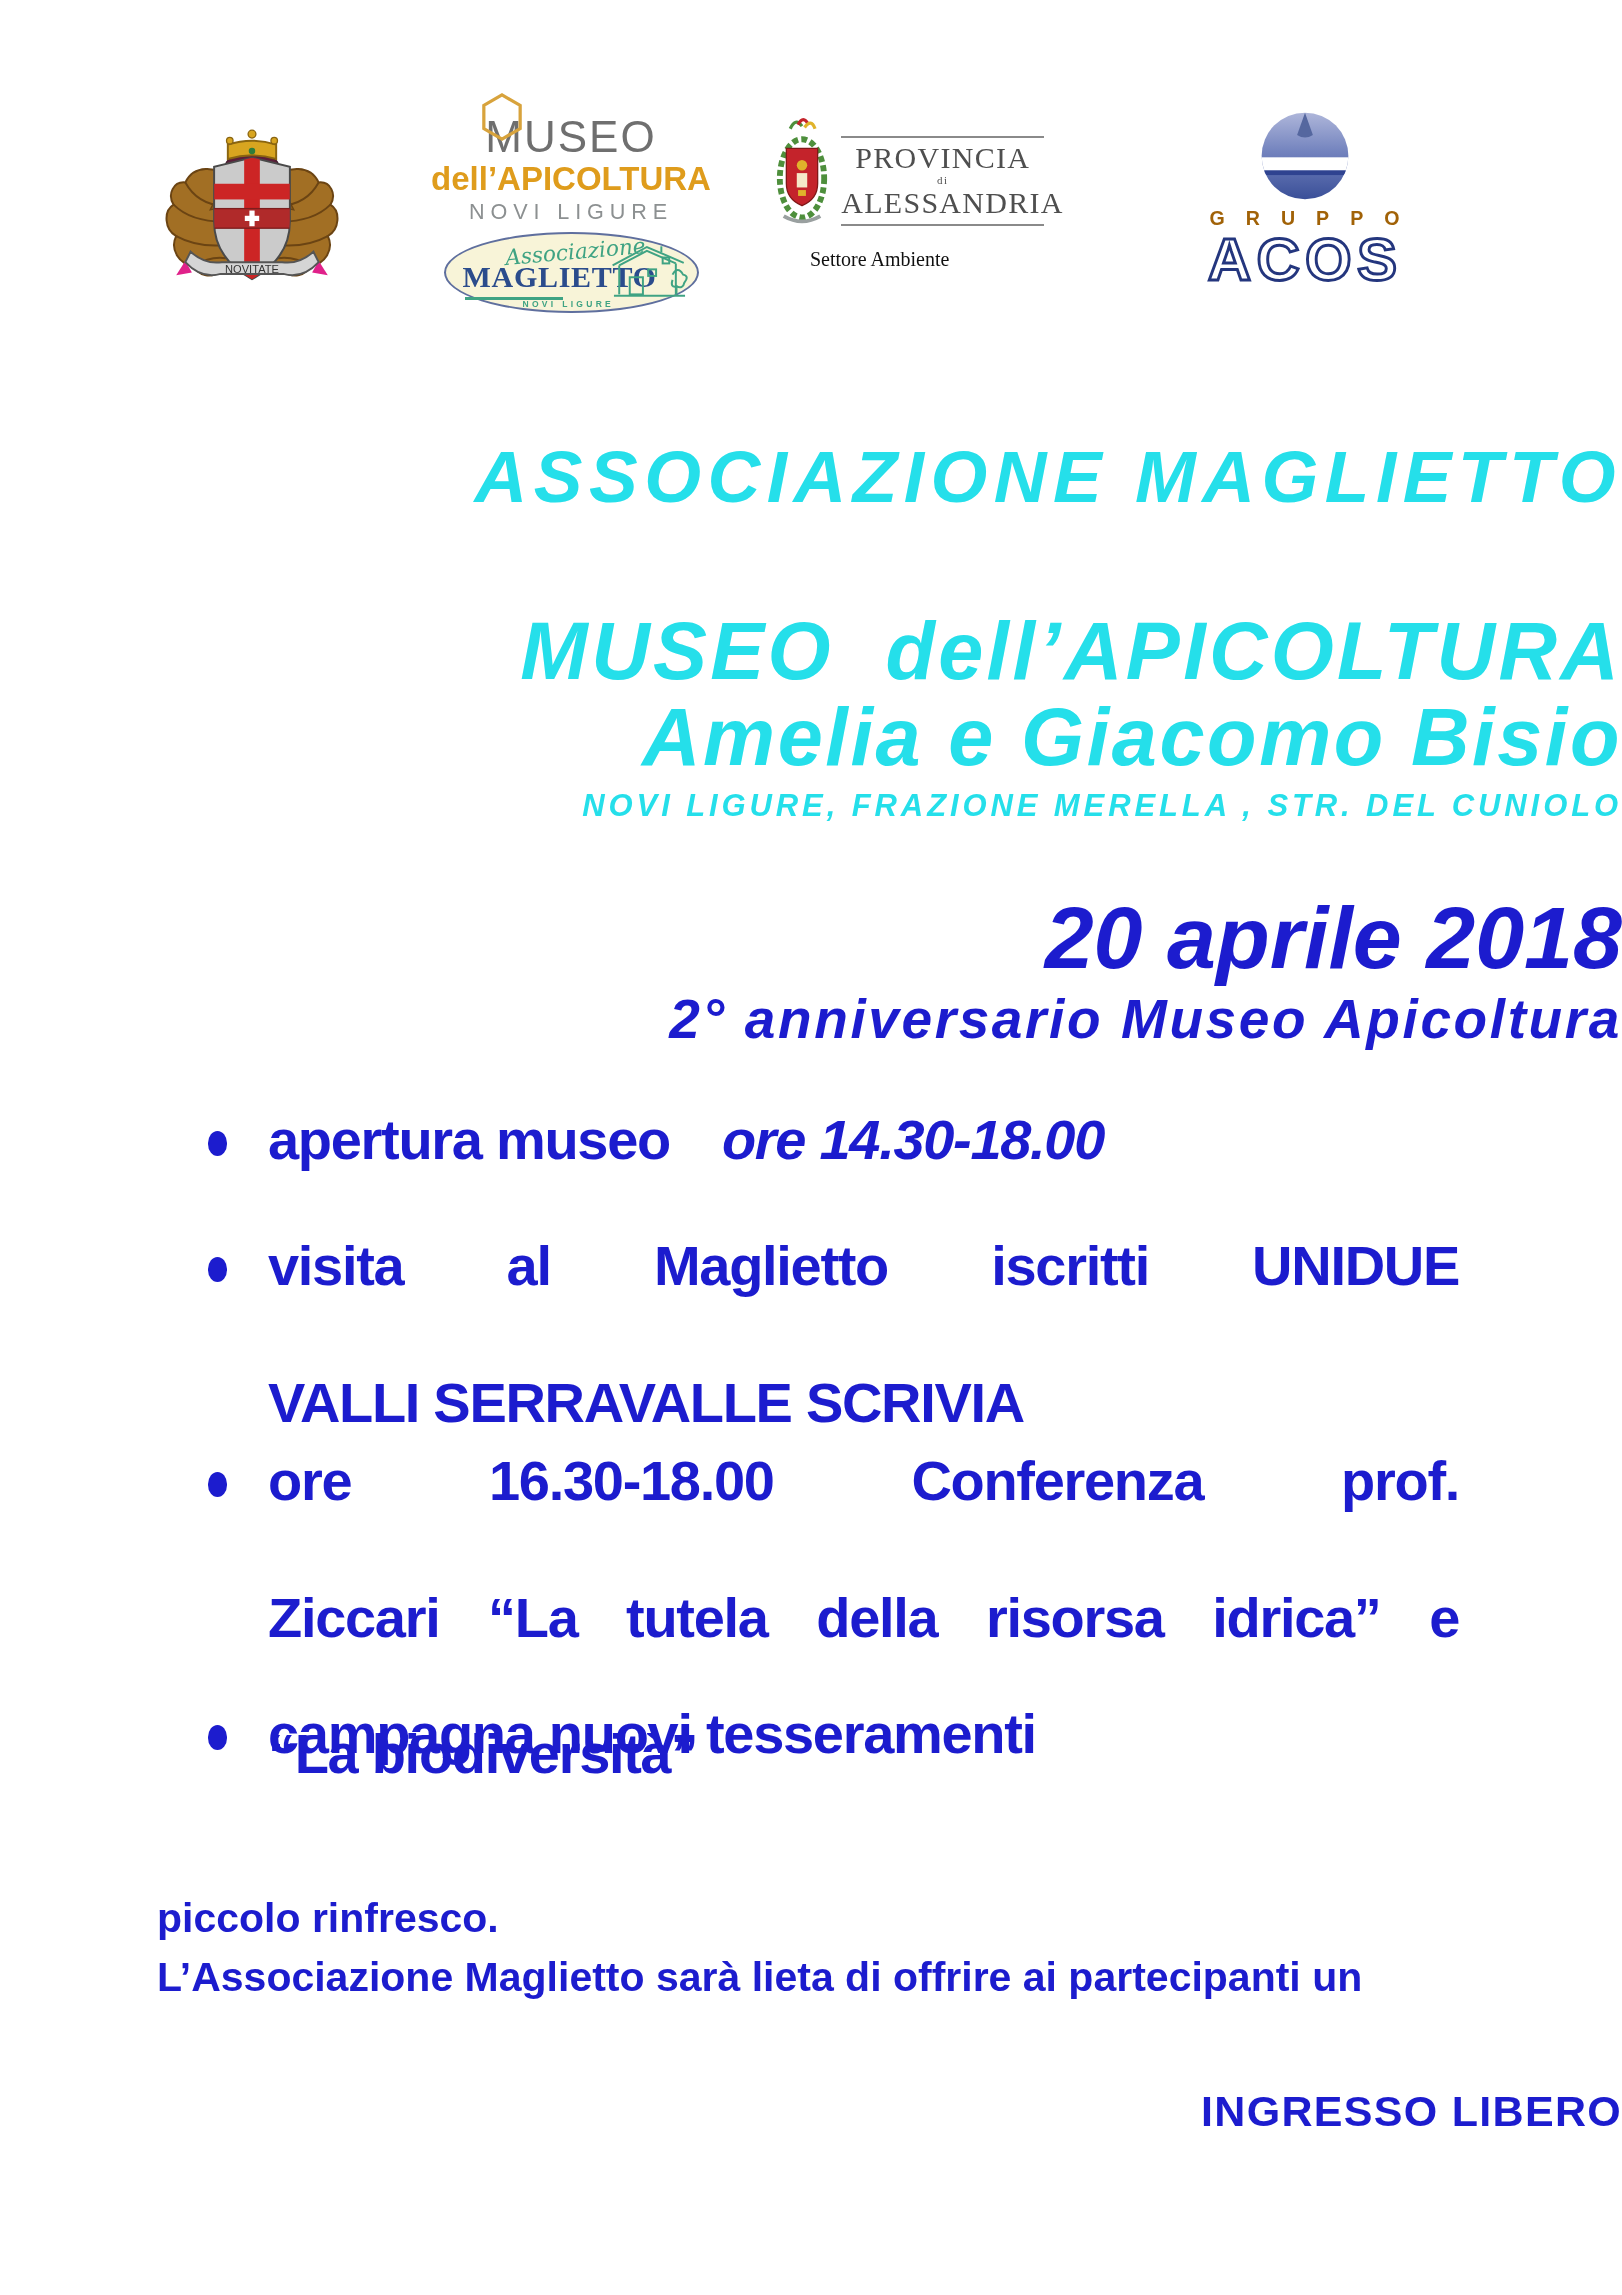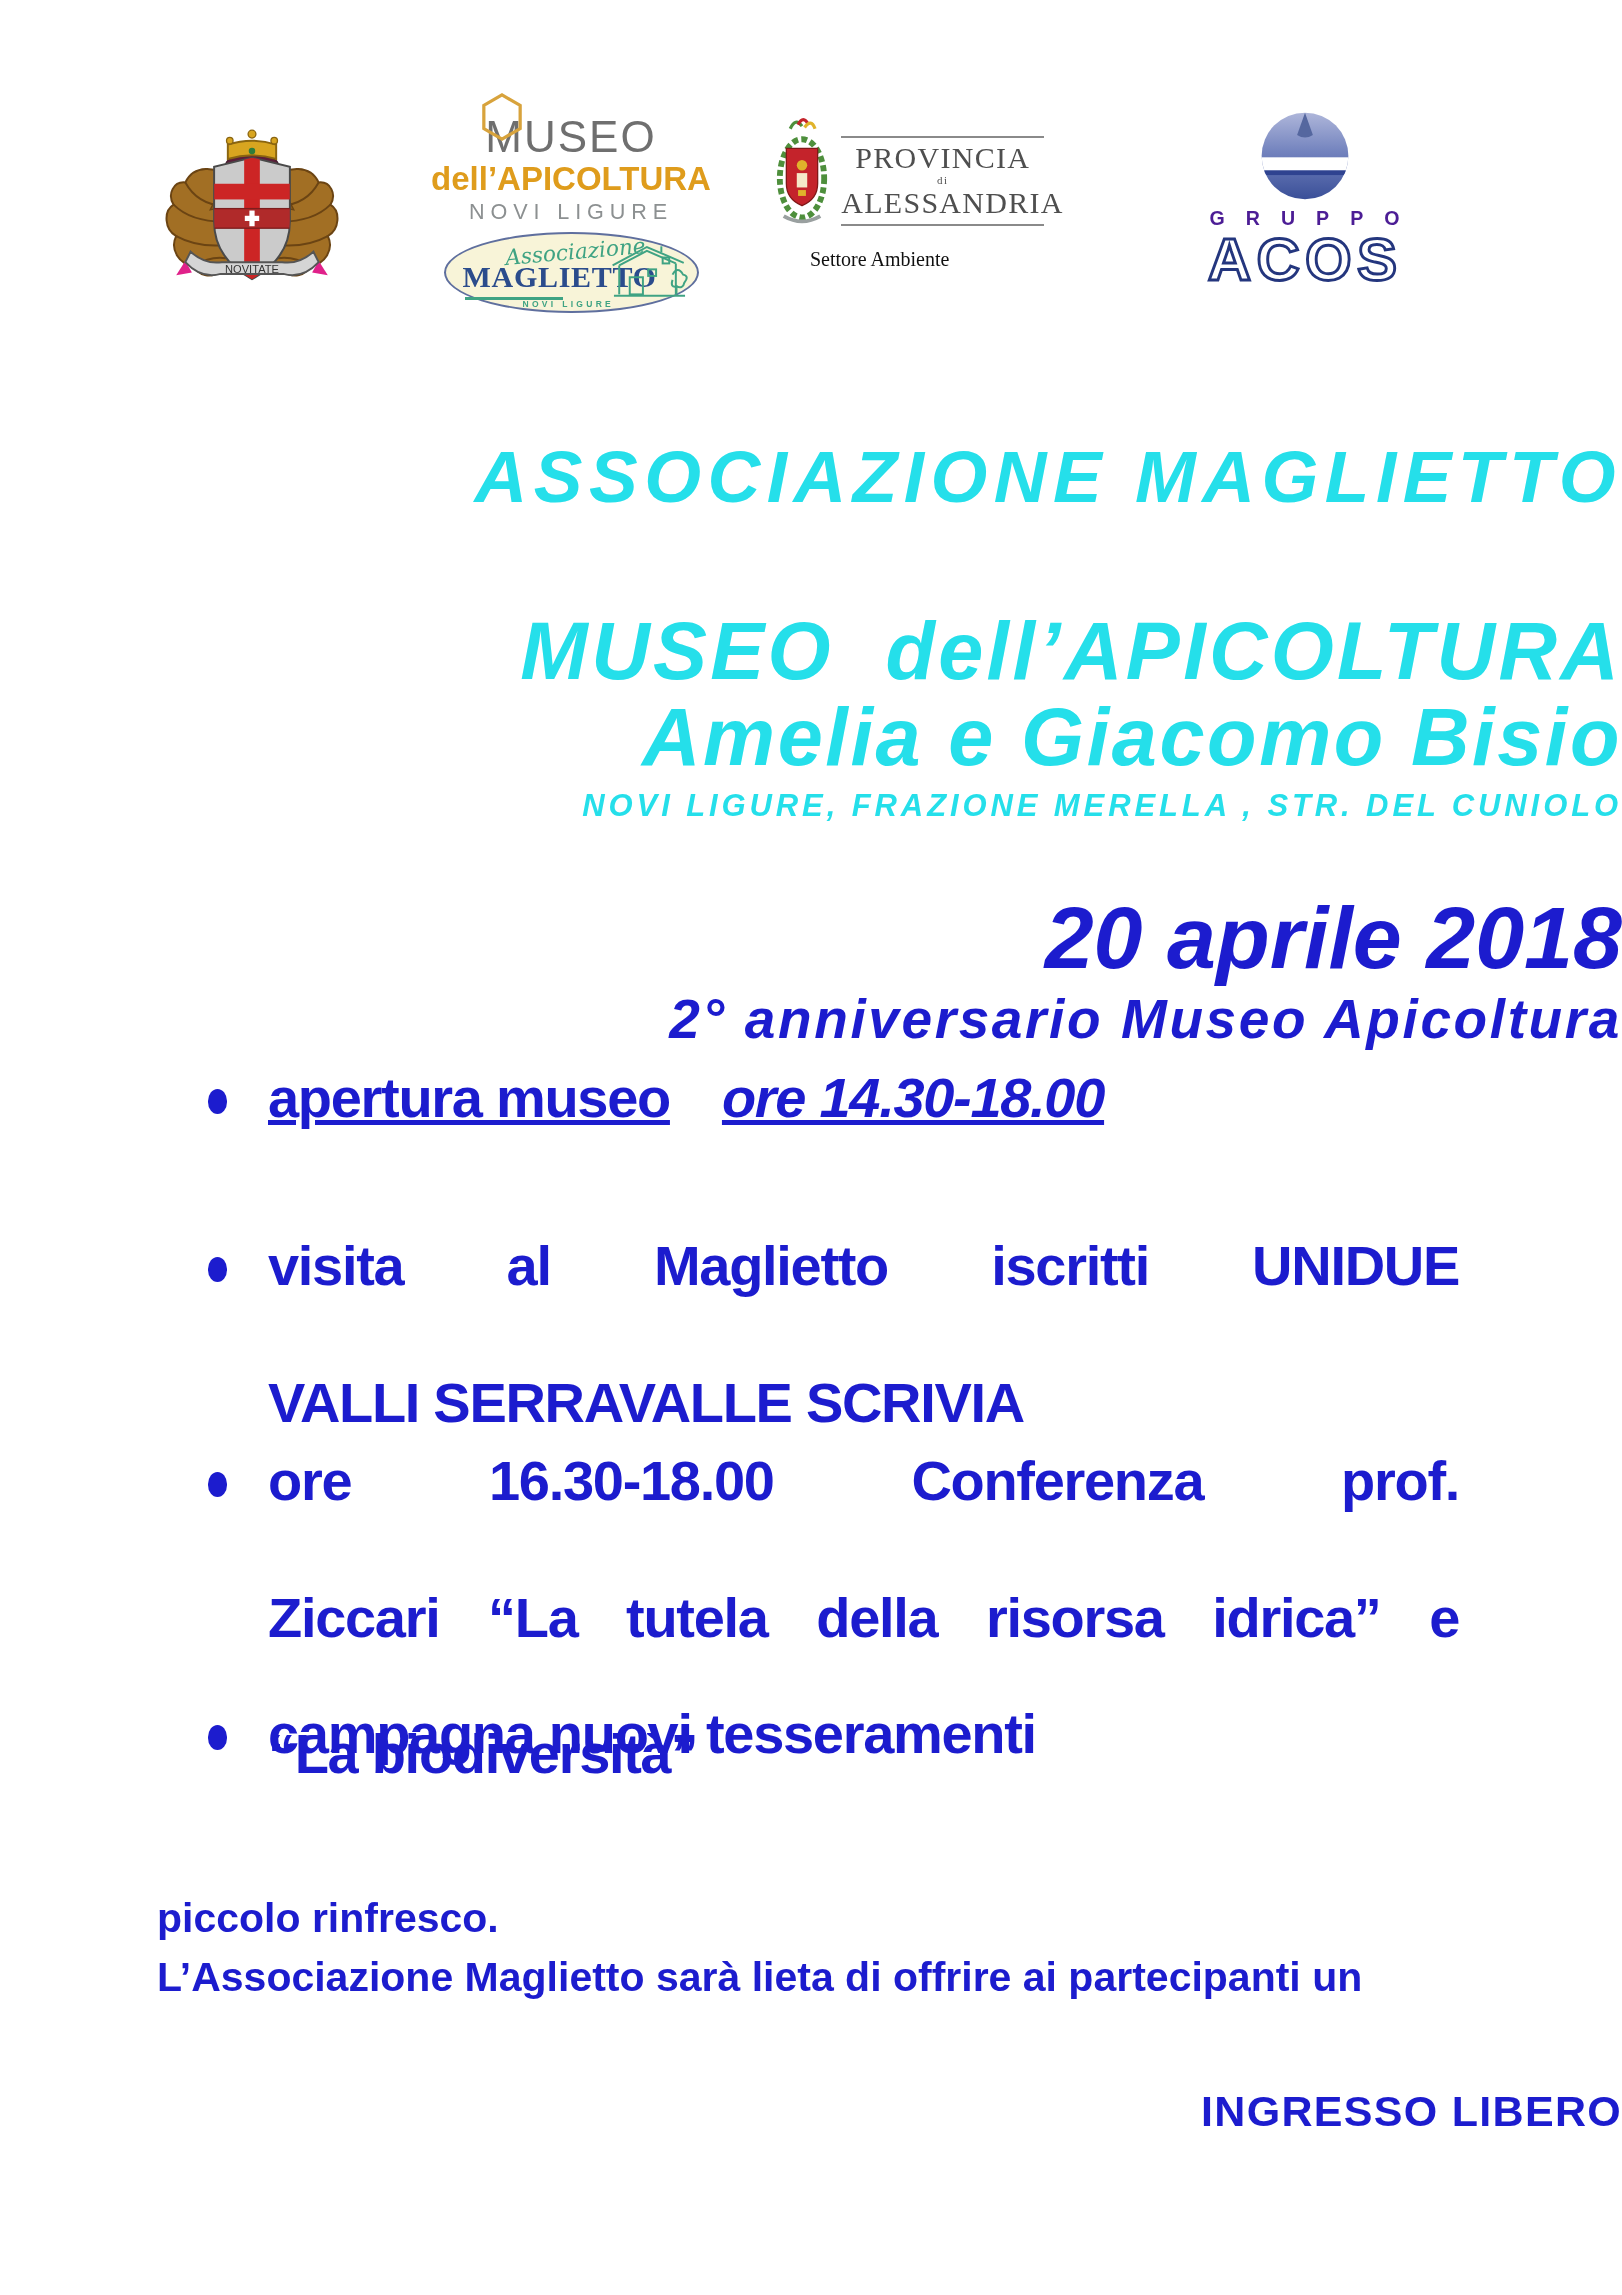--- a/index.html
+++ b/index.html
@@ -26,37 +26,37 @@
         letter-spacing:3.3px;color:#3FA383;white-space:nowrap;}
   .oval-house{position:absolute;right:7.9px;top:9.2px;}
   #logo-prov{left:772px;top:110px;width:281px;}
   .prov-row{display:flex;gap:9.2px;align-items:flex-start;}
   .prov-text{width:203px;text-align:center;font-family:"Liberation Serif",serif;color:#4F4F4F;
         border-top:2px solid #8a8a8a;border-bottom:2px solid #8a8a8a;padding:3.9px 0 5.2px 0;margin-top:26px;}
   .prov-l1,.prov-l3{font-size:30px;letter-spacing:1.3px;line-height:1.05;}
   .prov-l2{font-size:11px;letter-spacing:1.3px;line-height:1;margin:1.3px 0;}
   .prov-sub{font-family:"Liberation Serif",serif;font-size:20px;color:#111111;margin:17px 0 0 38px;}
   #logo-acos{left:1185px;top:110px;width:239px;text-align:center;}
-  .acos-group{margin-top:6.5px;font-size:19.6px;font-weight:bold;color:#4c1d95;
+  .acos-group{margin-top:6.5px;font-size:19.6px;font-weight:bold;color:#a16207;
         letter-spacing:21px;padding-left:21px;line-height:1;}
   
   .line{position:absolute;left:0;right:0;text-align:right;font-weight:bold;line-height:1.1;}
   .cyan{color:#25DFEA;font-style:italic;}
   .blue{color:#1C1CCE;}
   #title1{top:437px;font-size:73px;letter-spacing:6.5px;}
   #museum-title{top:607px;font-size:81px;letter-spacing:3.3px;white-space:pre;}
   #museum-sub{top:693px;font-size:81px;letter-spacing:2.6px;}
   #address{top:789px;font-size:31px;letter-spacing:3.9px;}
   #date{top:890px;font-size:88px;font-style:italic;}
   #anniv{top:989px;font-size:55px;font-style:italic;letter-spacing:2.6px;}
   .bullet{position:absolute;left:196px;width:1263px;padding-left:72px;box-sizing:border-box;
         font-size:56px;font-weight:bold;color:#1C1CCE;letter-spacing:-1.3px;line-height:1.22;}
   .bullet .dot{position:absolute;left:11.8px;top:25px;width:19.6px;height:25px;
         border-radius:50%;background:#1C1CCE;}
-  #b1{top:1064px;text-decoration:underline;} #b2{top:1232px;} #b3{top:1447px;} #b4{top:1700px;}
+  #b1{top:1106px;} #b2{top:1232px;} #b3{top:1447px;} #b4{top:1700px;}
   .jline{text-align:justify;}
   .jline::after{content:"";display:inline-block;width:100%;height:0;}
   .time-italic{font-style:italic;margin-left:52px;}
   #closing{position:absolute;left:157px;top:1889px;width:1348px;
         font-size:41px;font-weight:bold;color:#1C1CCE;line-height:1.45;}
   #footer{top:2088px;font-size:43px;letter-spacing:1.3px;font-weight:bold;}
   svg text{font-family:"Liberation Sans",sans-serif;}
 </style>
 </head>
 <body>

